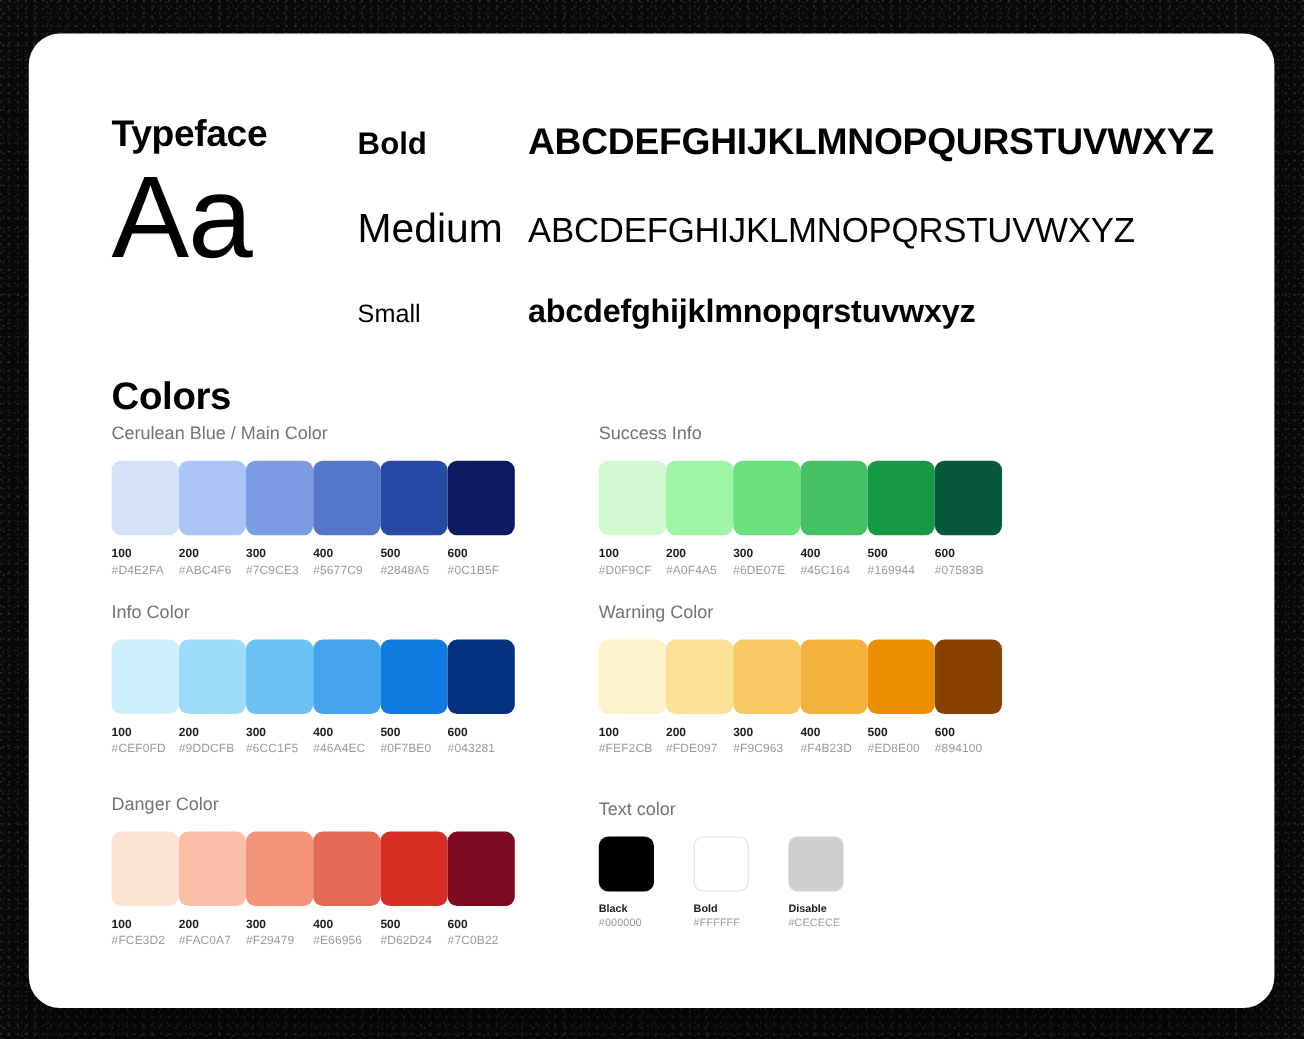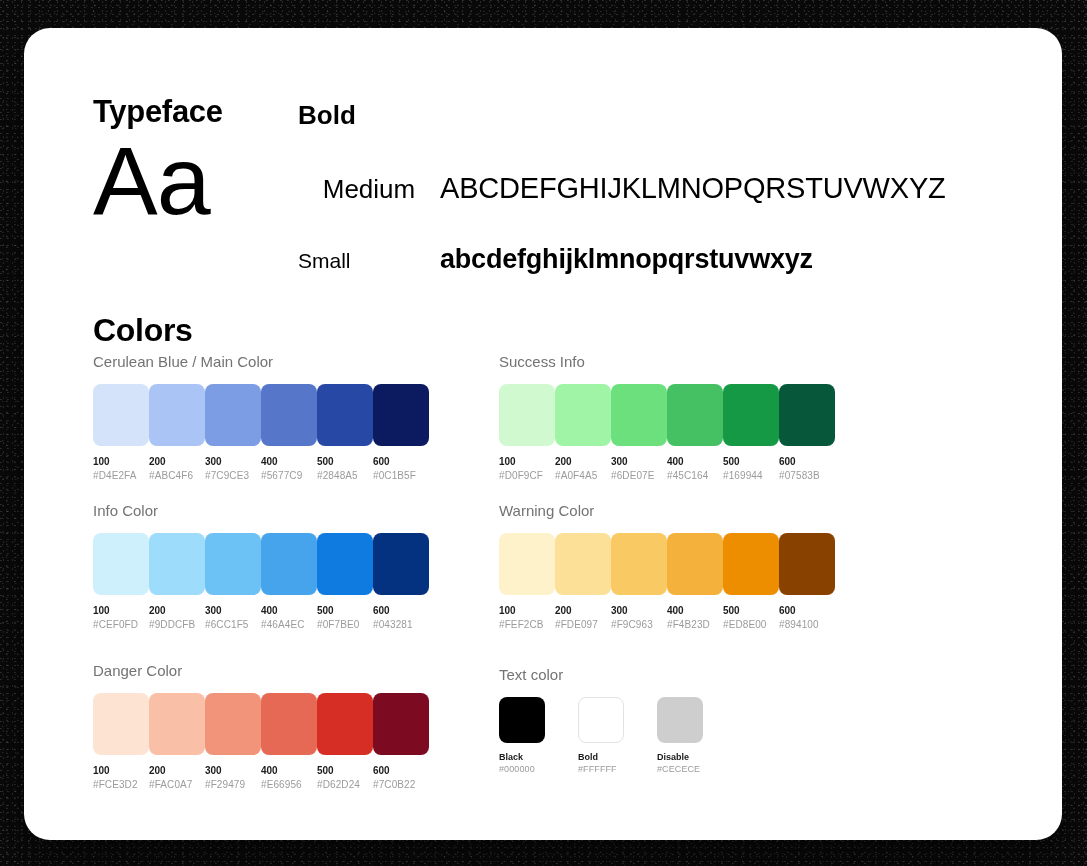--- a/index.html
+++ b/index.html
@@ -76,21 +76,21 @@
     display: flex;
     align-items: baseline;
     height: 72px;
   }
   .tf-label {
     width: 142px;
     flex: 0 0 142px;
     color: #000;
   }
   .tf-label.bold   { font-size: 26px; font-weight: 700; }
-  .tf-label.medium { font-size: 26px; font-weight: 500; text-align: center; }
+  .tf-label.medium { font-size: 34px; font-weight: 500; }
   .tf-label.small  { font-size: 21px; font-weight: 400; }
   .tf-sample { color: #000; white-space: nowrap; }
   .tf-sample.bold   { font-size: 31px; font-weight: 700; letter-spacing: -0.2px; }
   .tf-sample.medium { font-size: 29px; font-weight: 500; letter-spacing: -0.2px; }
   .tf-sample.small  { font-size: 27px; font-weight: 600; letter-spacing: -0.2px; }
 
   
   .colors-heading {
     position: absolute;
     left: 69px;
@@ -164,20 +164,21 @@
 
 <div class="card">
 
   <section class="typeface">
     <div class="tf-title">Typeface</div>
     <div class="tf-aa">Aa</div>
 
     <div class="tf-rows">
       <div class="tf-row">
         <span class="tf-label bold">Bold</span>
+        <span class="tf-sample bold">ABCDEFGHIJKLMNOPQURSTUVWXYZ</span>
       </div>
       <div class="tf-row">
         <span class="tf-label medium">Medium</span>
         <span class="tf-sample medium">ABCDEFGHIJKLMNOPQRSTUVWXYZ</span>
       </div>
       <div class="tf-row">
         <span class="tf-label small">Small</span>
         <span class="tf-sample small">abcdefghijklmnopqrstuvwxyz</span>
       </div>
     </div>

